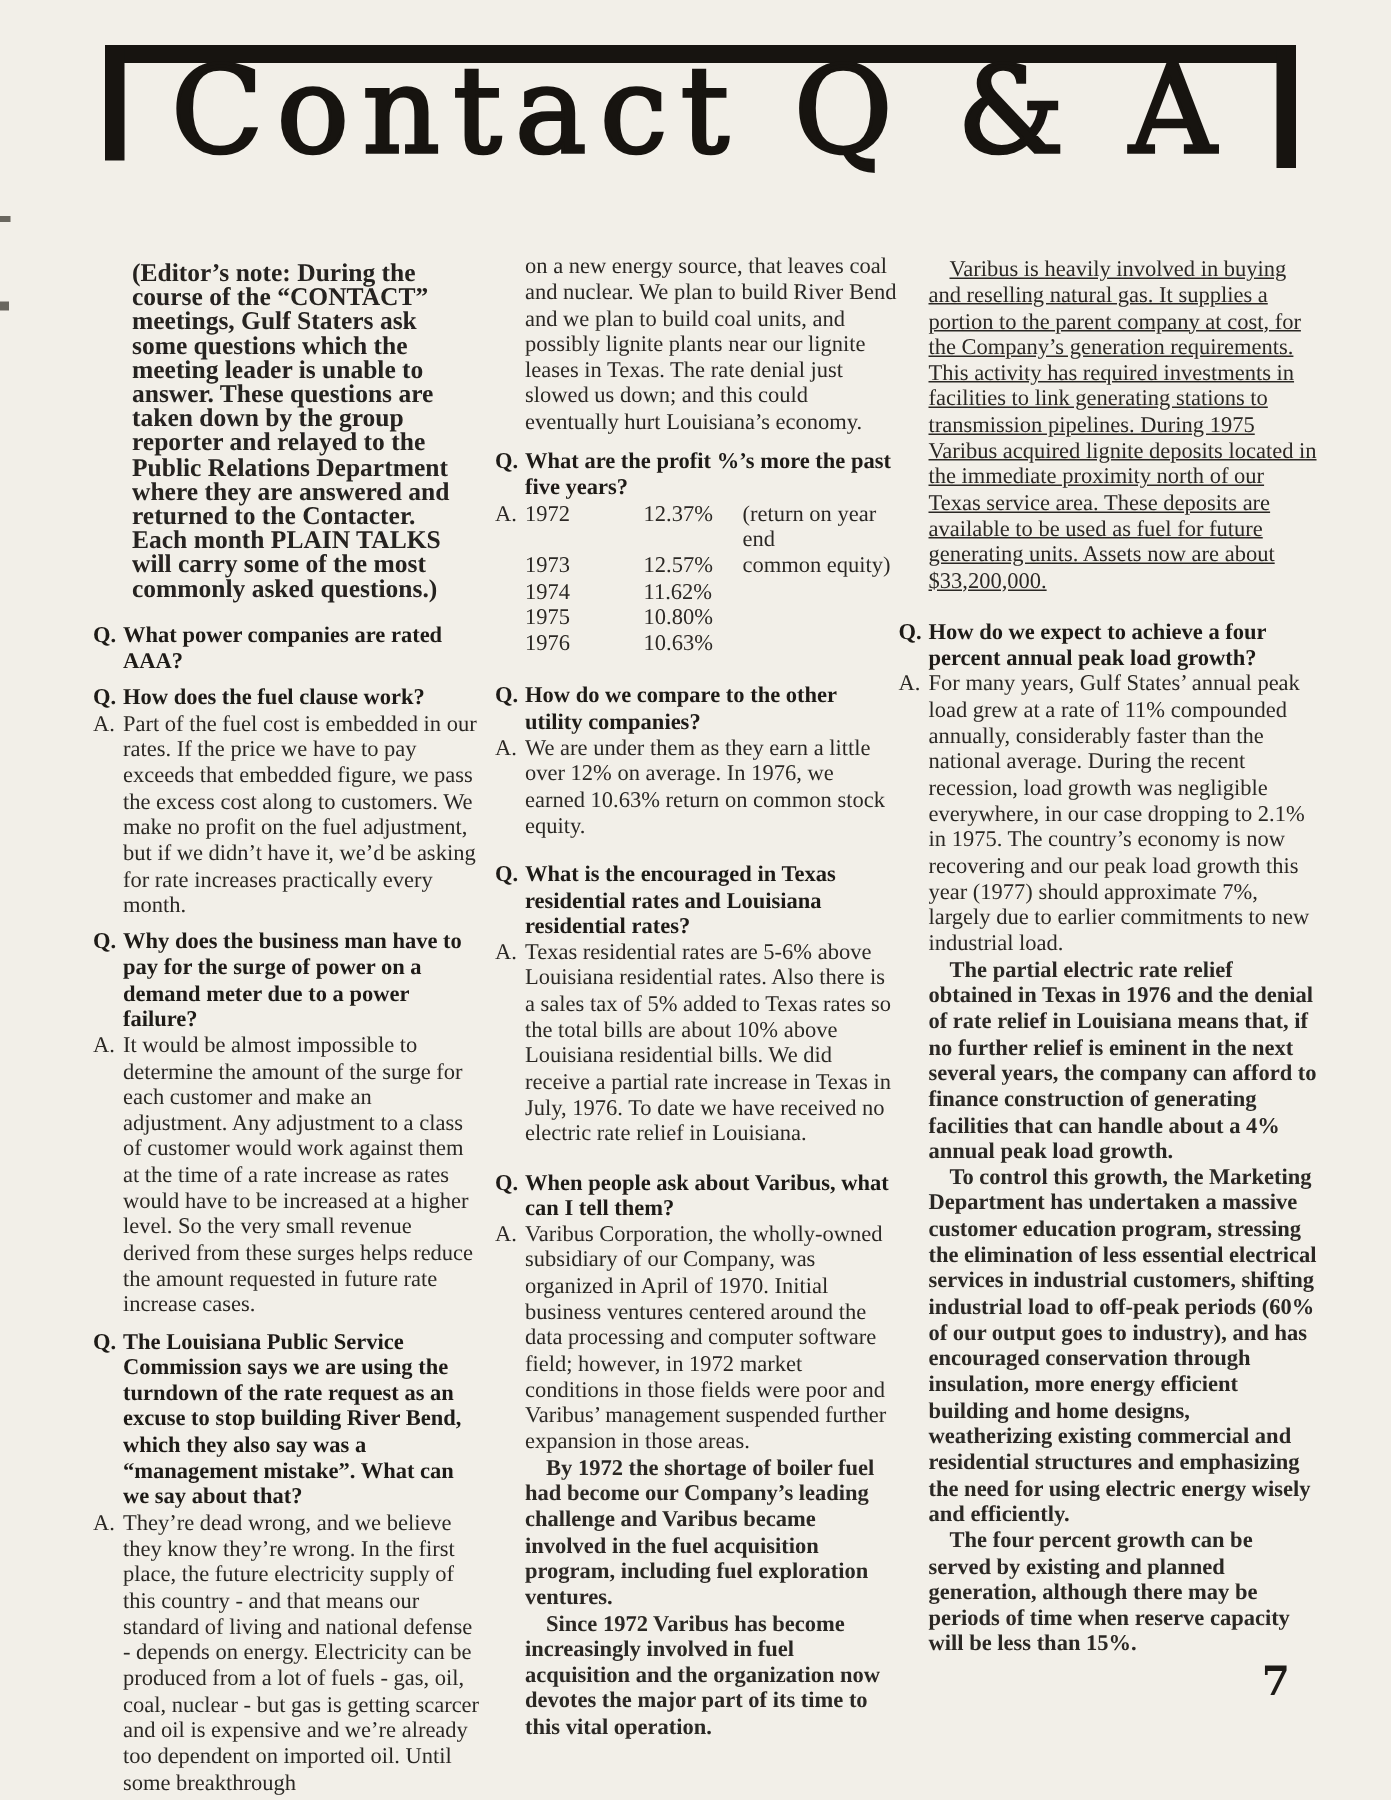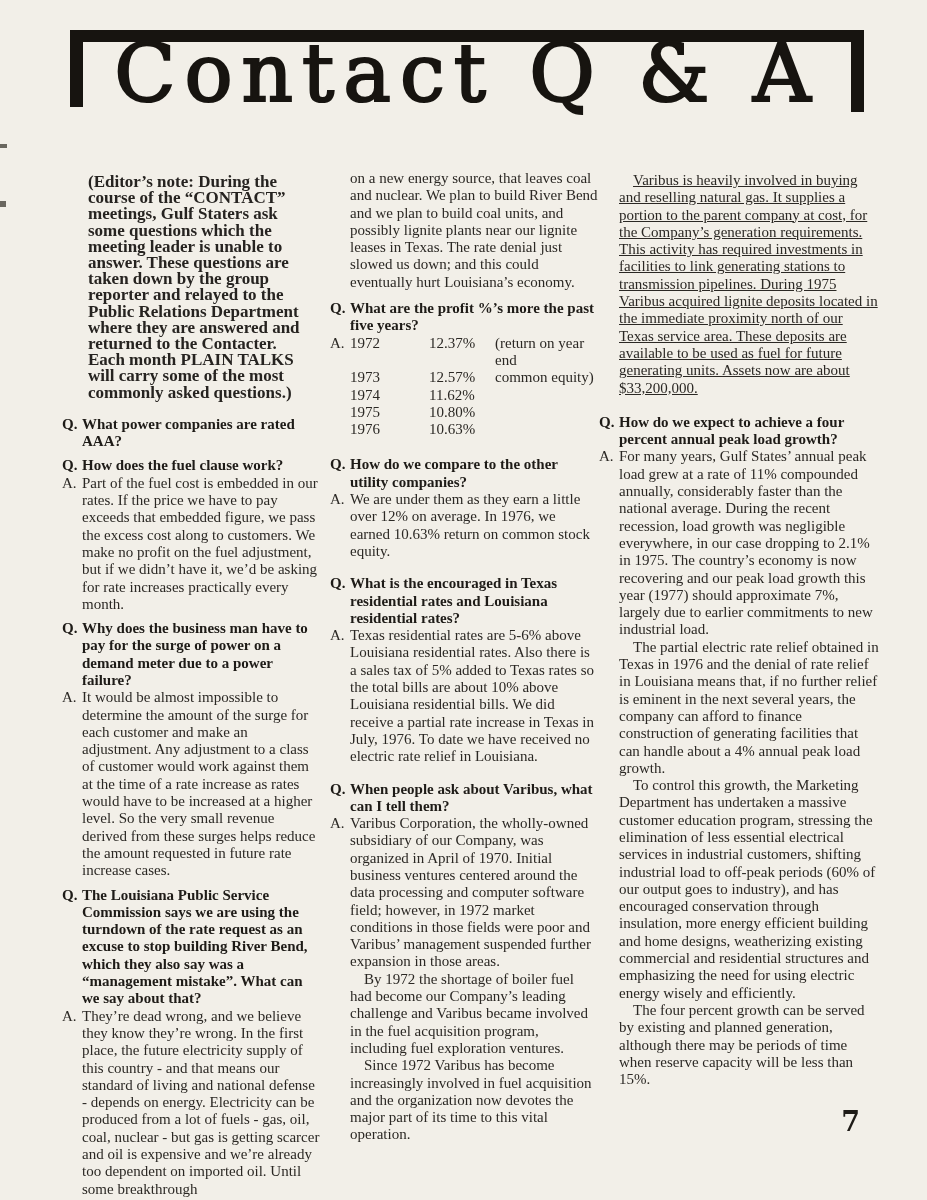--- a/index.html
+++ b/index.html
@@ -38,21 +38,21 @@
 
   .editors-note {
     margin:0 0 15px 26px; width:224px;
     font-weight:bold; font-size:17px; line-height:16.2px; color:#262320;
   }
 
   .qa { margin:0 0 7px 0; }
   .qa p { margin:0; }
   .q, .a, .carry, .cont, .intro { padding-left:20px; text-indent:-20px; }
   .carry, .intro { text-indent:0; }
-  .cont { text-indent:14px; }
+  .cont { text-indent:14px;font-weight:bold; }
   .intro { text-indent:14px; }
   .q { font-weight:bold; color:#1e1b17; }
   .lbl { display:inline-block; width:20px; text-indent:0; }
   .gap-lg { margin-bottom:15px; }
   .carry { margin:0 0 9px 0; }
   .intro { margin:0 0 17px 0;text-decoration:underline; }
 
   
   .a-table { position:relative; padding-left:20px; margin:0 0 18px 0; }
   .tbl-lbl { position:absolute; left:0; top:0; }

